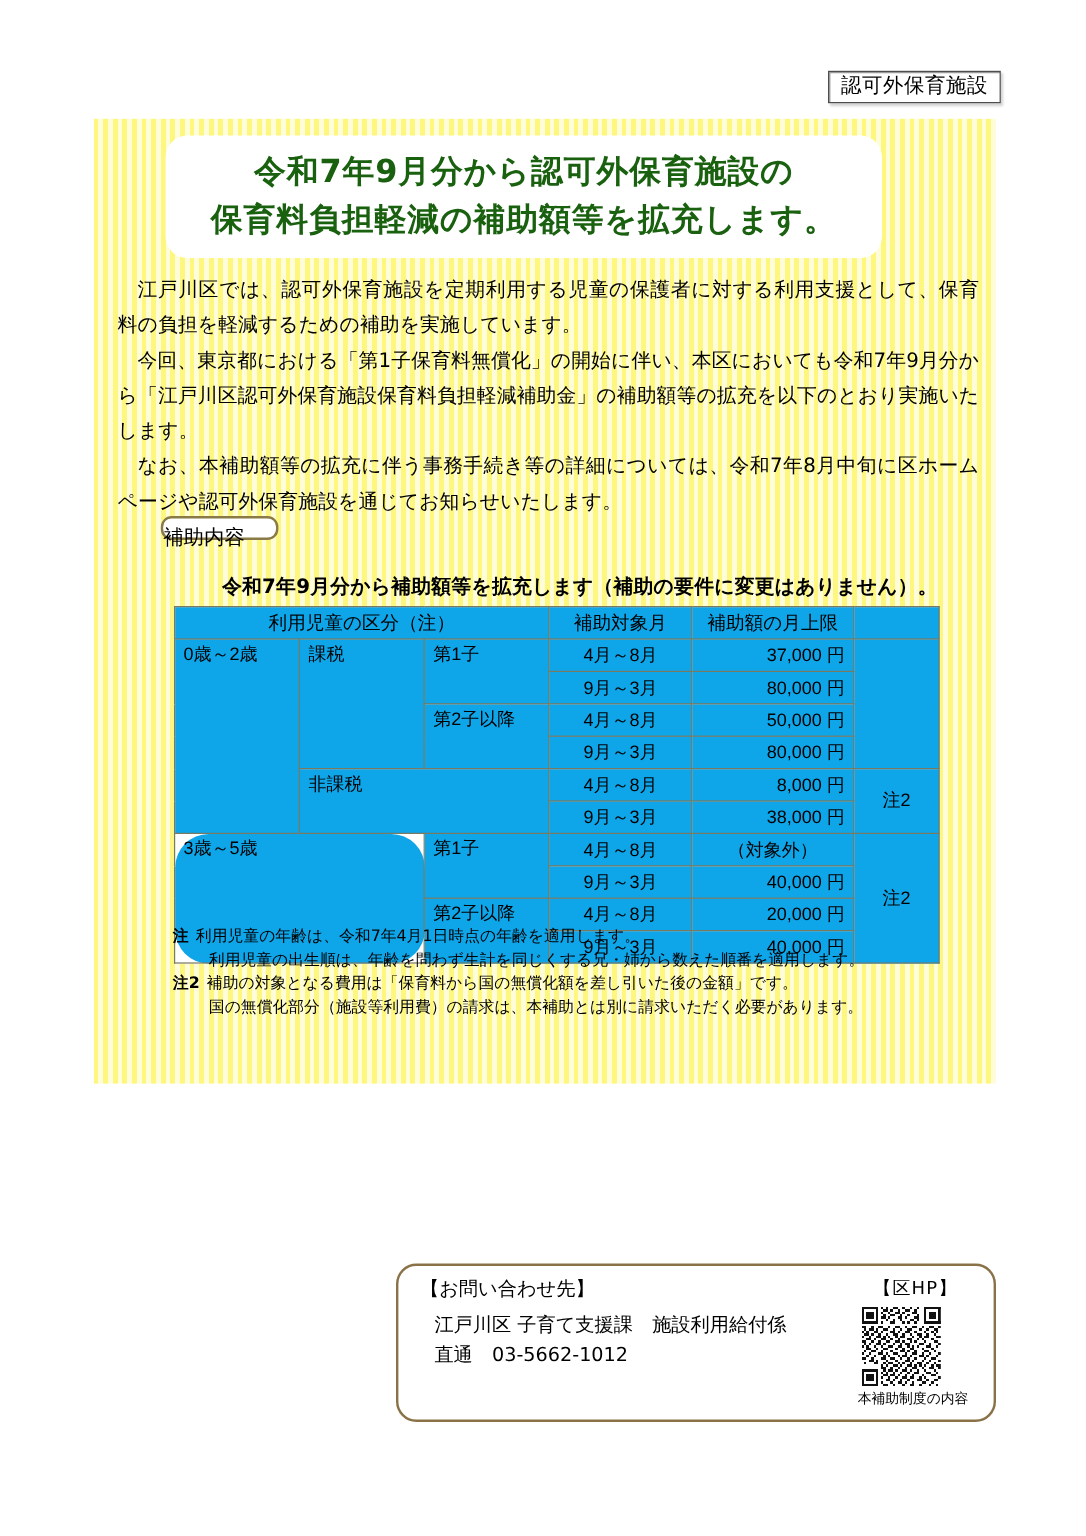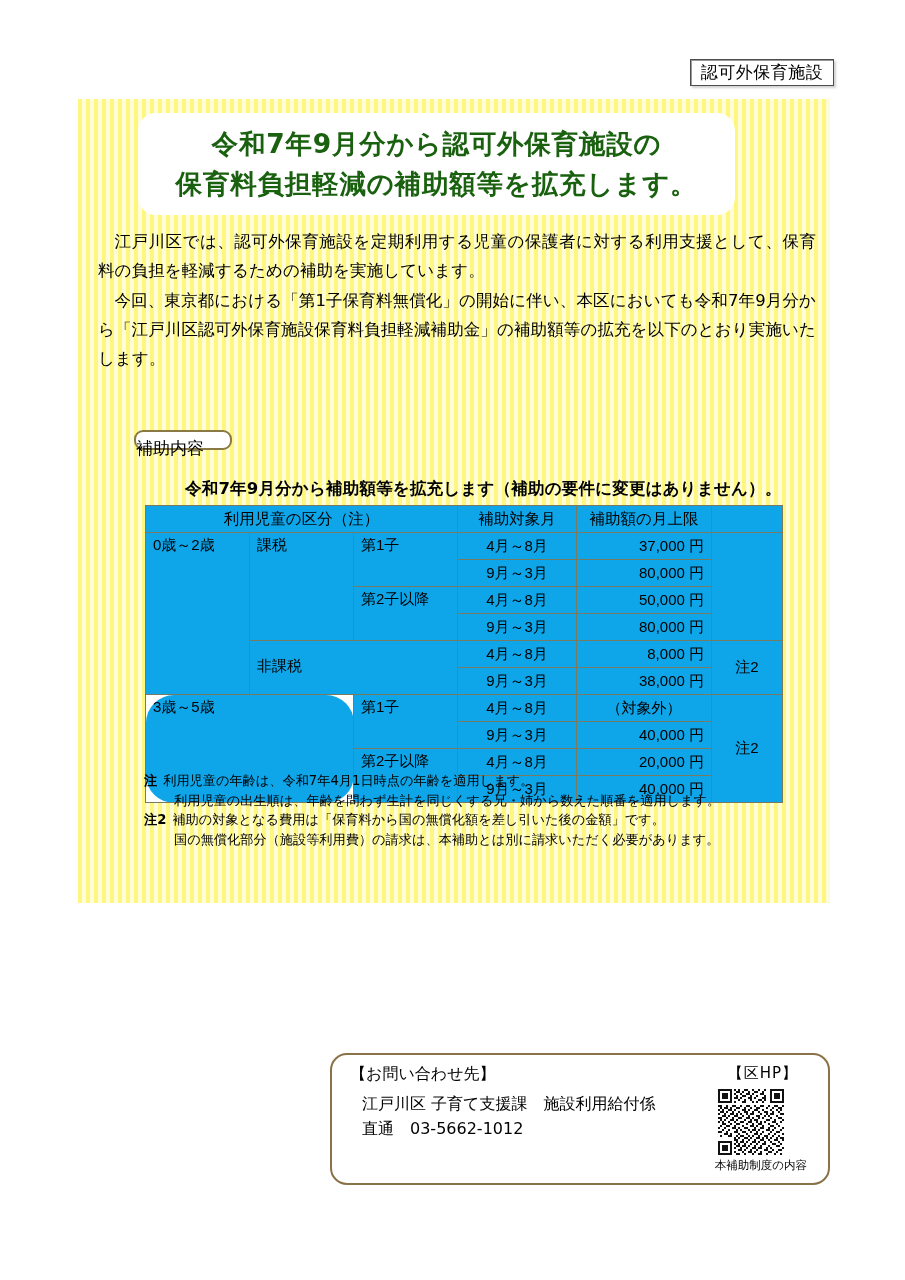--- a/index.html
+++ b/index.html
@@ -231,20 +231,21 @@
 <div class="panel">
 
   <div class="title-card">
     <div class="title-line">令和7年9月分から認可外保育施設の</div>
     <div class="title-line">保育料負担軽減の補助額等を拡充します。</div>
   </div>
 
   <div class="body-block">
     <p class="para">江戸川区では、認可外保育施設を定期利用する児童の保護者に対する利用支援として、保育料の負担を軽減するための補助を実施しています。</p>
     <p class="para">今回、東京都における「第1子保育料無償化」の開始に伴い、本区においても令和7年9月分から「江戸川区認可外保育施設保育料負担軽減補助金」の補助額等の拡充を以下のとおり実施いたします。</p>
+    <p class="para">なお、本補助額等の拡充に伴う事務手続き等の詳細については、令和7年8月中旬に区ホームページや認可外保育施設を通じてお知らせいたします。</p>
   </div>
 
   <div class="badge">補助内容</div>
 
   <div class="table-caption">令和7年9月分から補助額等を拡充します（補助の要件に変更はありません）。</div>
 
   <table class="subs-table">
     <tbody>
         <tr>
       <th class="hdr" colspan="3">利用児童の区分（注）</th>
@@ -270,21 +271,21 @@
       <td class="c-order" rowspan="2" style="vertical-align:top; padding-top:3px;">第2子以降</td>
       <td class="c-month">4月～8月</td>
       <td class="c-amount">50,000 円</td>
     </tr>
     <tr class="dashed-top">
       <td class="c-month bold-cell">9月～3月</td>
       <td class="c-amount bold-cell">80,000 円</td>
     </tr>
 
     <tr>
-      <td class="c-tax" colspan="2" rowspan="2" style="vertical-align:top; padding-top:16px;">非課税</td>
+      <td class="c-tax" colspan="2" rowspan="2" style="vertical-align:top; padding-top:3px;">非課税</td>
       <td class="c-month">4月～8月</td>
       <td class="c-amount">8,000 円</td>
       <td class="c-note" rowspan="2">注2</td>
     </tr>
     <tr class="dashed-top">
       <td class="c-month bold-cell">9月～3月</td>
       <td class="c-amount bold-cell">38,000 円</td>
     </tr>
 
     <tr>

